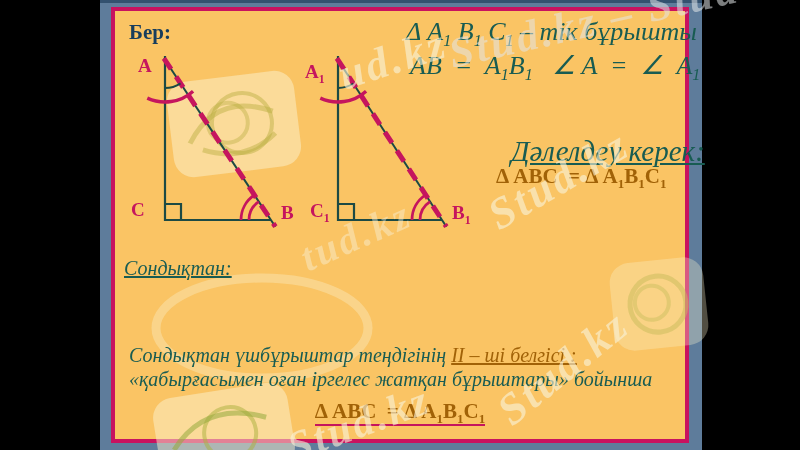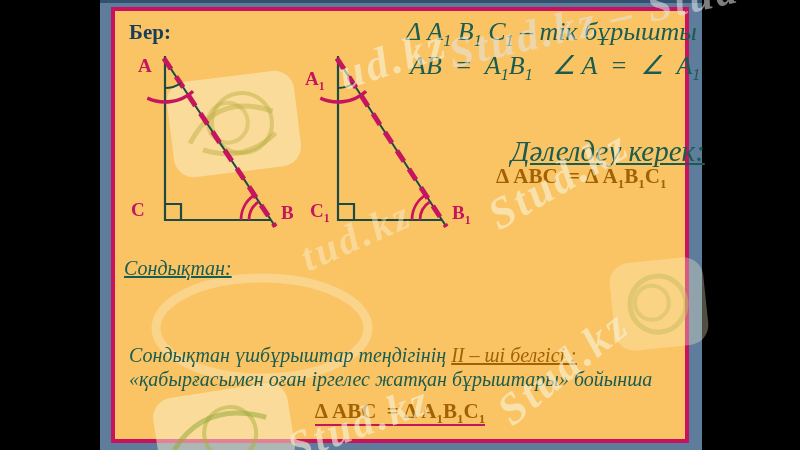--- a/index.html
+++ b/index.html
@@ -105,21 +105,21 @@
     </g>
     <g fill="none" stroke="#c5155e" stroke-width="2.8">
       <path d="M420 220 A22 22 0 0 1 430.0 201.6"></path>
       <path d="M412 220 A30 30 0 0 1 425.6 194.8"></path>
     </g>
   </svg>
 
   <div class="vlabel" style="left:138px;top:55px;">A</div>
   <div class="vlabel" style="left:131px;top:199px;">C</div>
   <div class="vlabel" style="left:281px;top:202px;">B</div>
-  <div class="vlabel" style="left:305px;top:68px;"><span>A</span><sub>1</sub></div>
+  <div class="vlabel" style="left:305px;top:61px;"><span>A</span><sub>1</sub></div>
   <div class="vlabel" style="left:310px;top:200px;"><span>C</span><sub>1</sub></div>
   <div class="vlabel" style="left:452px;top:202px;"><span>B</span><sub>1</sub></div>
 
   <div class="txt it teal u" style="left:511px;top:135px;font-size:29px;text-align:center;">Дәлелдеу керек:</div>
   <div class="txt b crimson pre" style="left:496px;top:164px;font-size:21px;"><span>Δ ABC  = Δ A</span><sub>1</sub><span>B</span><sub>1</sub><span>C</span><sub>1</sub></div>
 
   <div class="txt it teal u" style="left:124px;top:257px;font-size:20px;">Сондықтан:</div>
   <div class="txt it teal" style="left:129px;top:344px;font-size:20px;"><span>Сондықтан үшбұрыштар теңдігінің </span><span class="crimson u">II – ші белгісі :</span></div>
   <div class="txt it teal" style="left:129px;top:368px;font-size:20px;">«қабырғасымен оған іргелес жатқан бұрыштары» бойынша</div>
 

